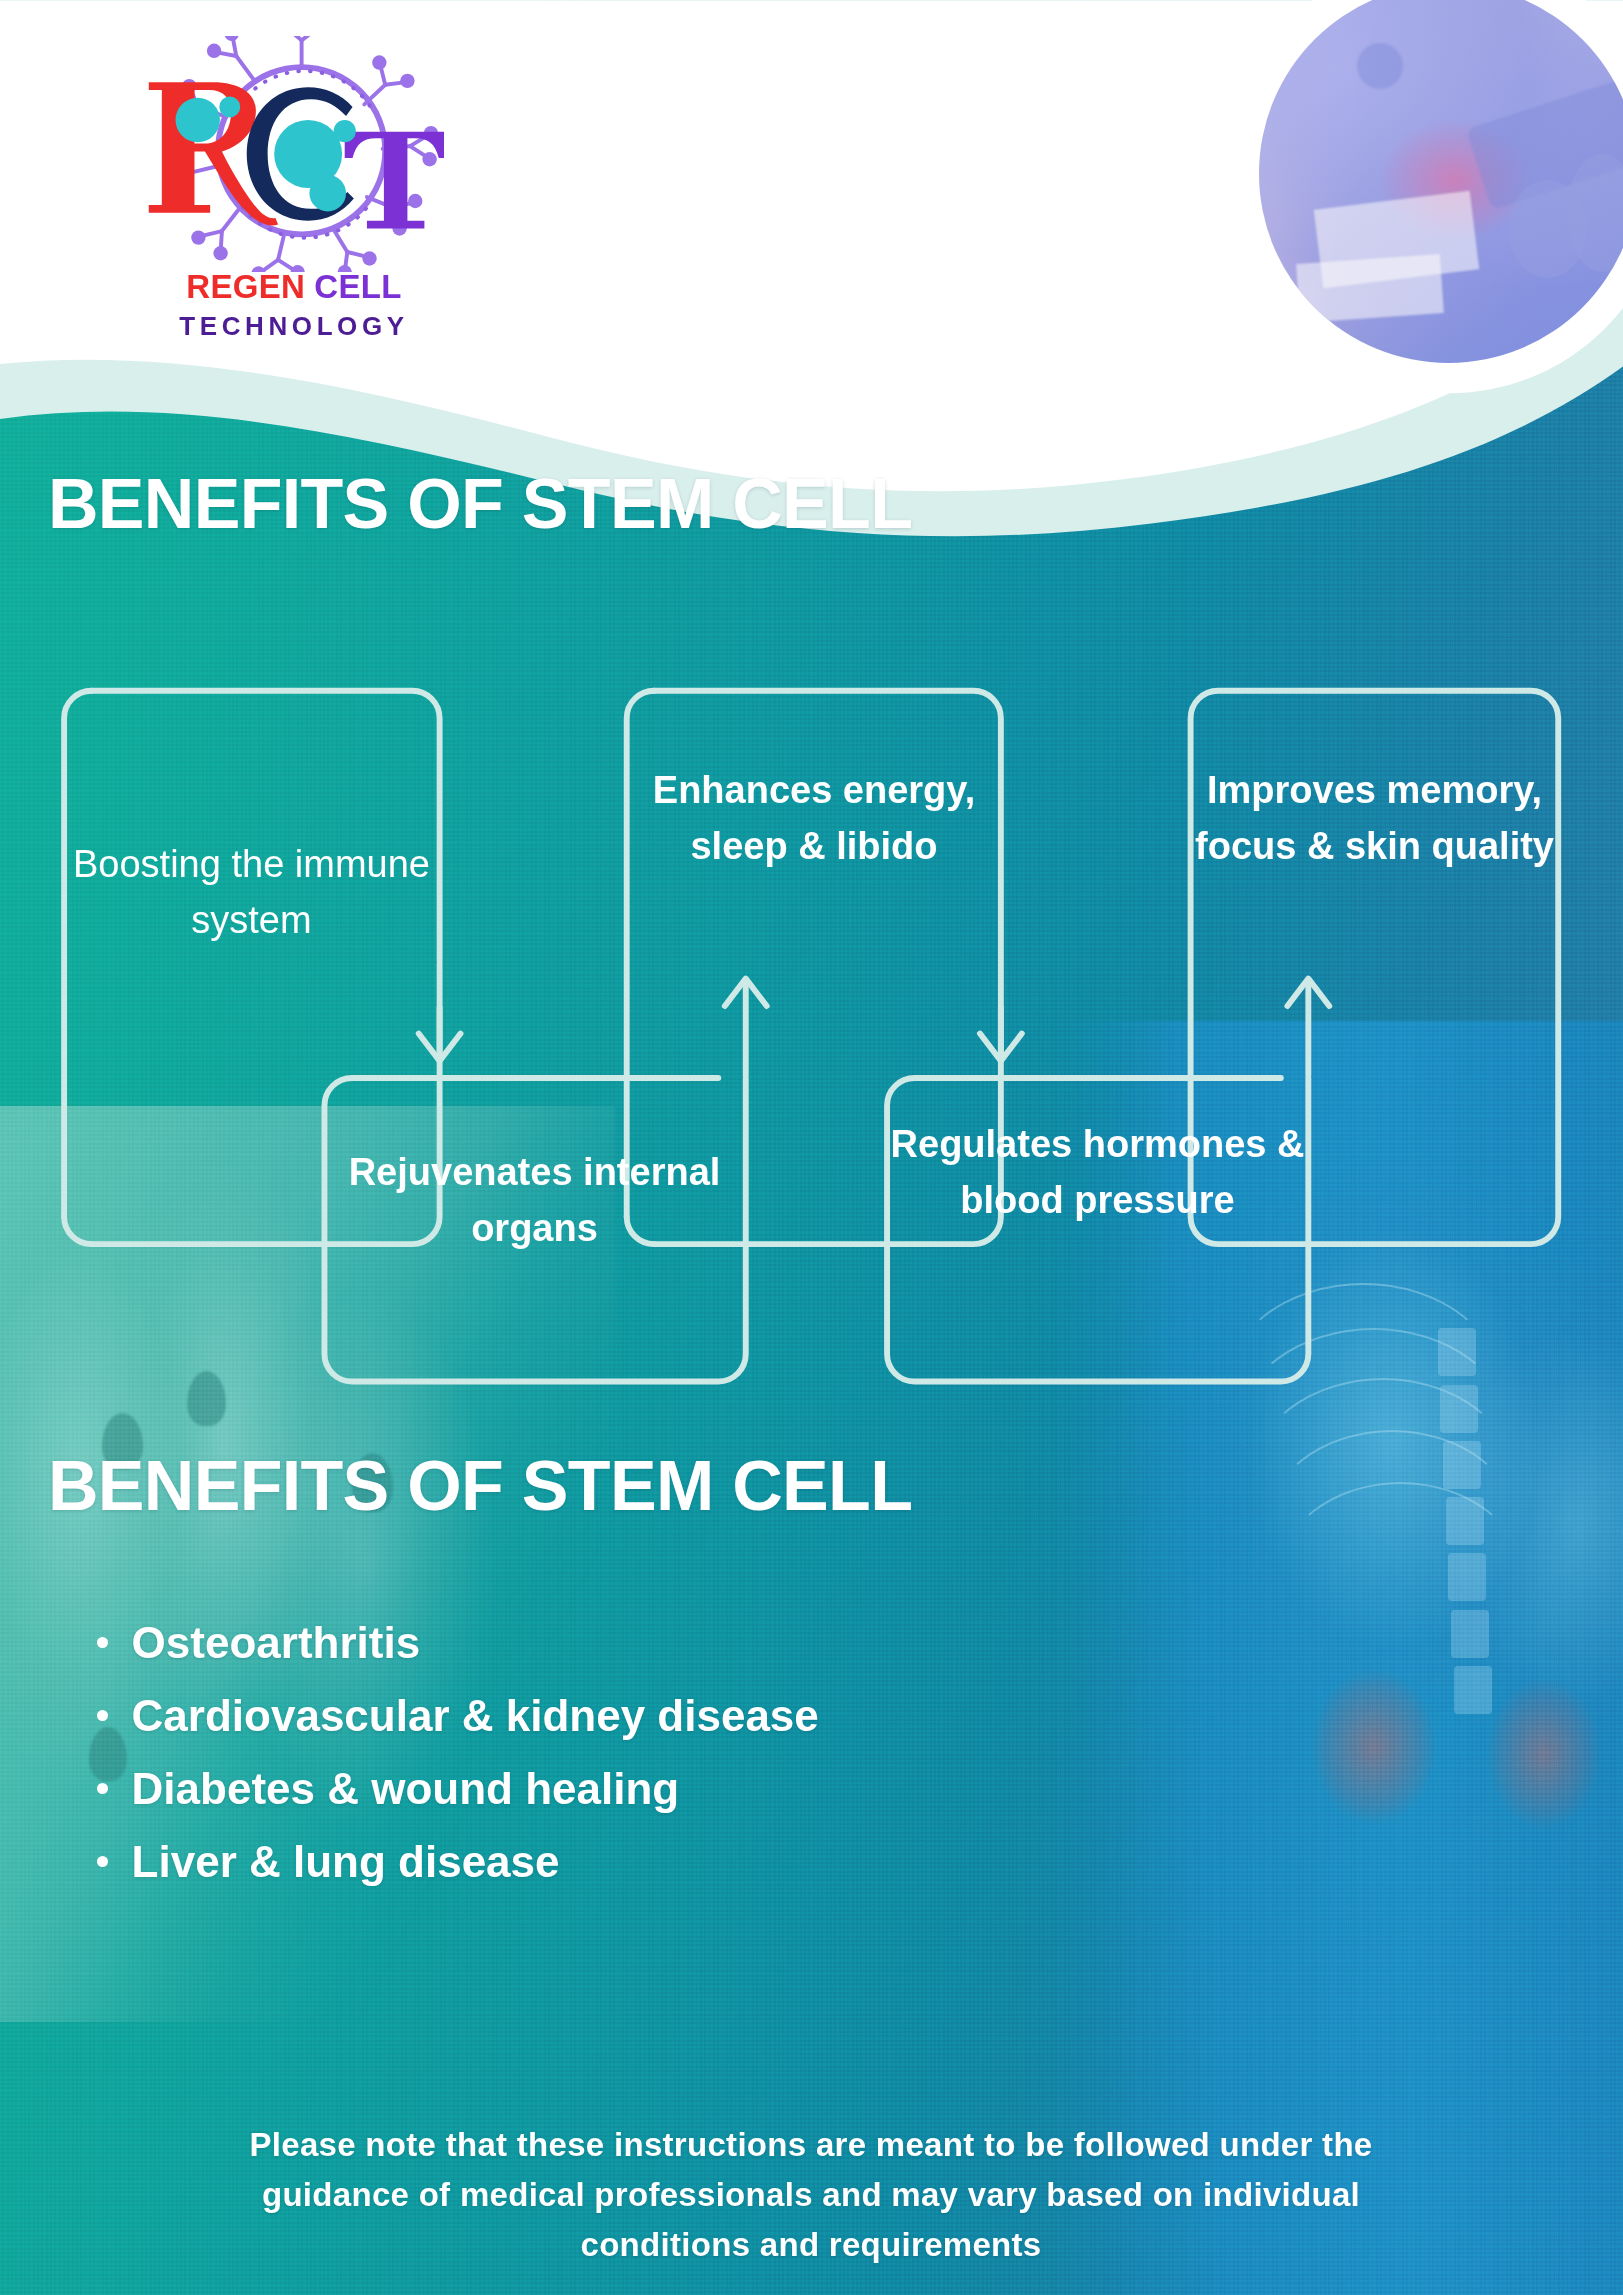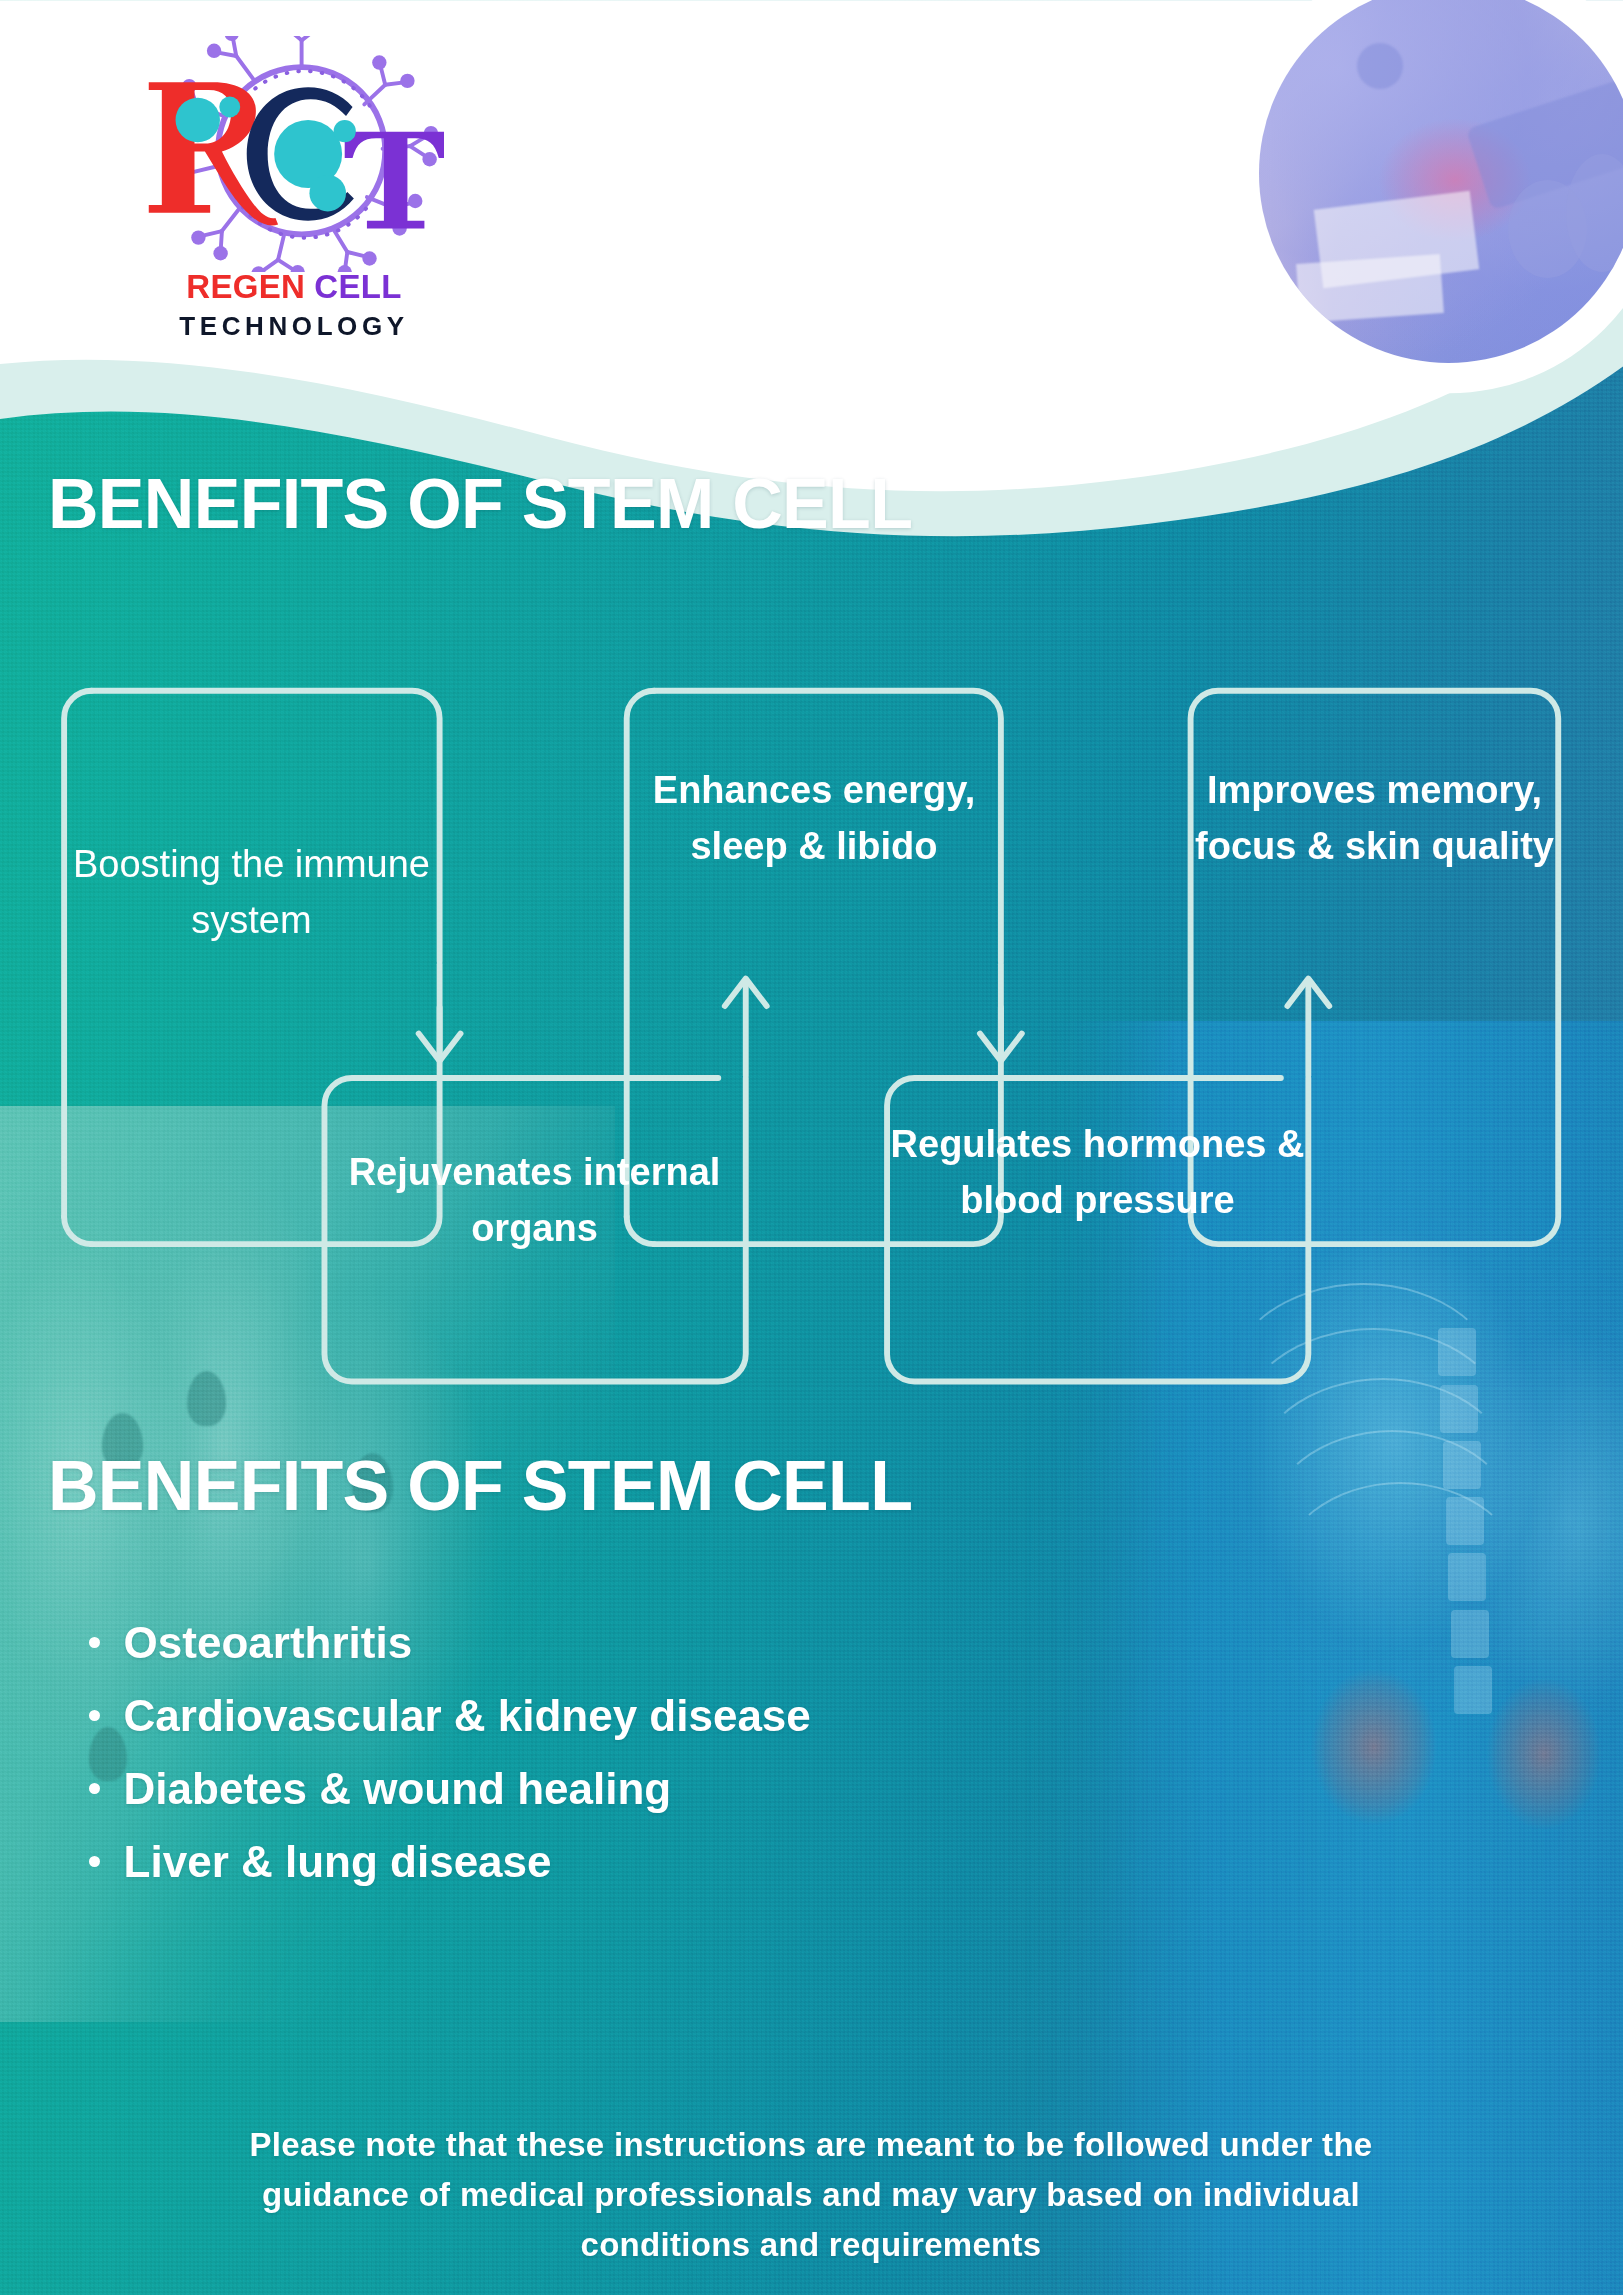--- a/index.html
+++ b/index.html
@@ -101,21 +101,21 @@
   
   .logo { position:absolute; left:137px; top:36px; width:314px; height:307px; }
   .logo-mark { position:absolute; left:0; top:0; width:307px; height:236px; }
   .logo-wordmark {
     position:absolute; left:0; top:229px; width:314px; text-align:center;
     font-weight:bold; letter-spacing:0.3px;
   }
   .wm-line1 { font-size:33px; line-height:44px; }
   .wm-regen { color:#ee2d2a; }
   .wm-cell  { color:#7b31d4; margin-left:9.2px; }
-  .wm-line2 { font-size:26px; line-height:34px; color:#0f172a; letter-spacing:4.6px; font-weight:bold; }
+  .wm-line2 { font-size:26px; line-height:34px; color:#4c1d95; letter-spacing:4.6px; font-weight:bold; }
 
   
   .heading {
     position:absolute; color:#ffffff;
     font-weight:bold; letter-spacing:-0.7px;
     font-size:70px; line-height:73px;
     text-shadow:0 1.3px 3.9px rgba(0,60,70,.18);
     font-stretch:condensed;
     white-space:nowrap;
   }
@@ -130,21 +130,21 @@
     position:absolute;
     color:#ffffff;
     text-align:center;
     line-height:1.47;
   }
   .fbox-text.reg { font-weight:normal; font-size:38px; }
   .fbox-text.bold{ font-weight:bold;   font-size:38px; }
 
   
   .bullets {
-    position:absolute; left:89px; top:1606px; width:1243px;
+    position:absolute; left:97px; top:1606px; width:1243px;
     color:#ffffff;
   }
   .bullet-row {
     display:flex; align-items:center;
     font-size:44px; font-weight:bold; line-height:73px;
     text-shadow:0 1.3px 3.3px rgba(0,60,70,.2);
   }
   .bullet-dot {
     width:11px; height:11px; border-radius:50%;
     background:#ffffff; margin-right:23.6px; flex:0 0 auto;

